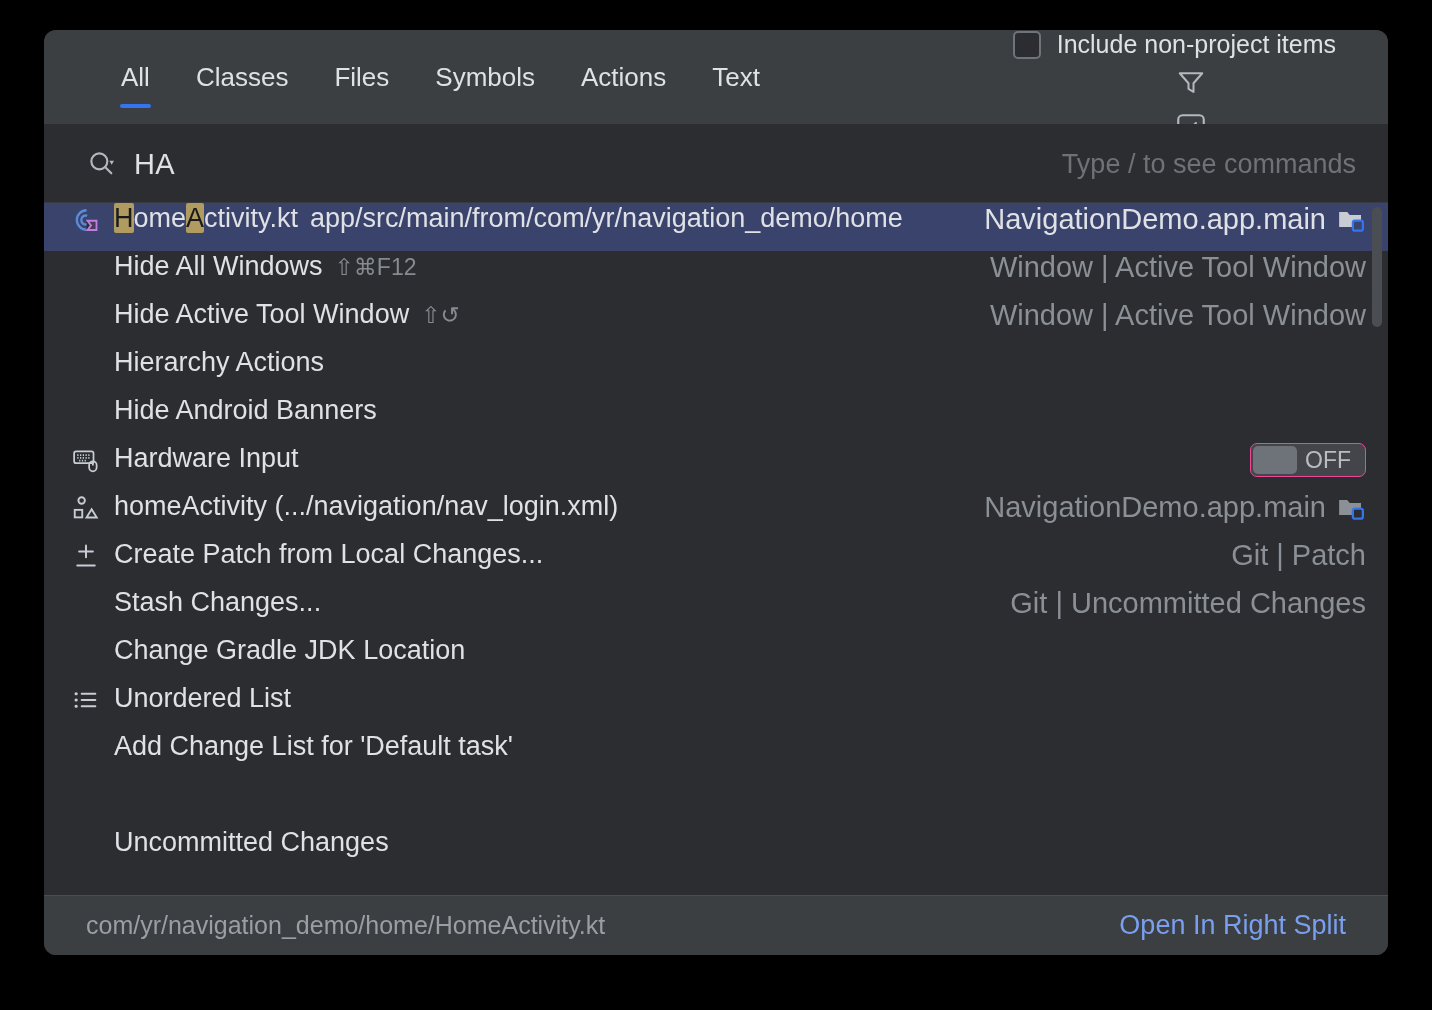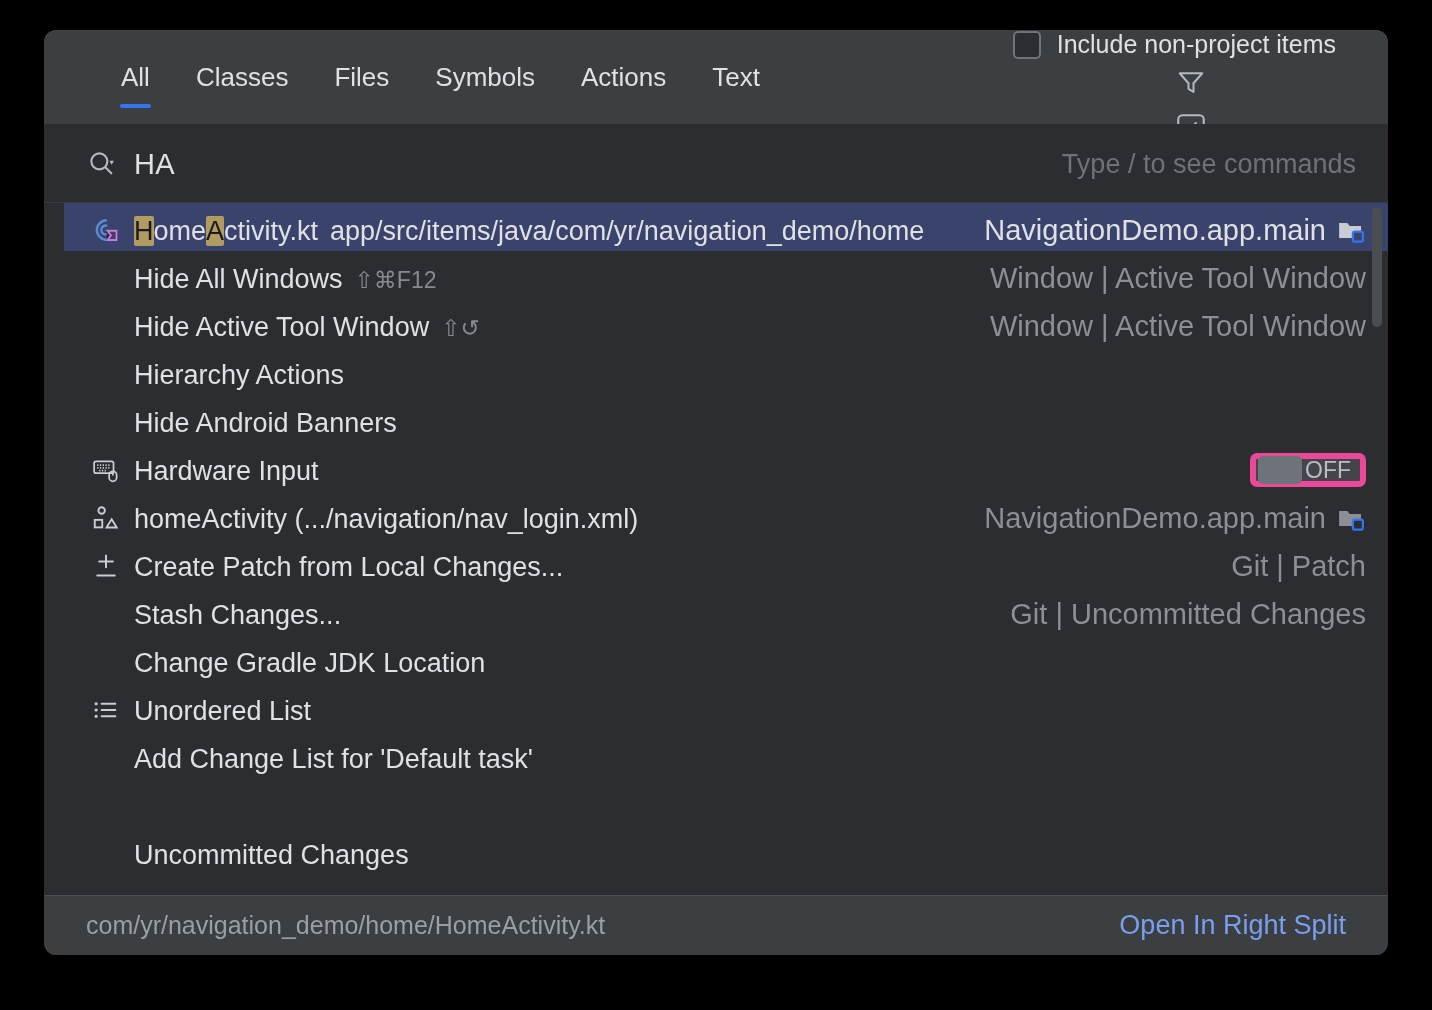--- a/index.html
+++ b/index.html
@@ -158,25 +158,24 @@
   
   .results {
     flex: 1 1 auto;
     position: relative;
     background: #2b2d30;
     overflow: hidden;
   }
   .row {
     height: 48px;
     display: flex;
-    align-items: flex-end;
+    align-items: flex-start;
     padding: 0 22px 4px 22px;
     box-sizing: border-box;
     position: relative;
-    margin-left: 20px;
   }
   .row.selected {
     background: #3a436b;
   }
   .row-icon {
     width: 40px;
     min-width: 40px;
     height: 34px;
     display: flex;
     align-items: center;
@@ -227,21 +226,21 @@
   .row.selected .row-right-text {
     color: #dfe1e5;
   }
 
   
   .toggle-pill {
     width: 116px;
     height: 34px;
     border-radius: 7px;
     background: #43454a;
-    border: 6px solid #ec4899;
+    border: 1px solid #ec4899;
     display: flex;
     align-items: center;
     box-sizing: border-box;
     padding: 2px;
     position: relative;
   }
   .toggle-knob {
     width: 44px;
     height: 28px;
     border-radius: 5px;
@@ -368,21 +367,21 @@
         <div class="row-icon">
           <svg width="30" height="30" viewBox="0 0 24 24" fill="none">
             <path d="M12.5 4.2 A7.6 7.6 0 1 0 12.5 19.8" stroke="#5b8ad6" stroke-width="1.9" fill="none"></path>
             <path d="M13 8.6 A3.6 3.6 0 1 0 13 15.4" stroke="#5b8ad6" stroke-width="1.9" fill="none"></path>
             <path d="M12.5 12 H21 V20.6 H12.5 Z" fill="#2b2d30" stroke="none"></path>
             <path d="M13.2 12.6 H20.4 V20 H13.2 L16 16.3 Z" fill="#4b3a5e" stroke="#c07ee0" stroke-width="1.5"></path>
           </svg>
         </div>
         <div class="row-main">
           <span class="row-title"><span class="hl">H</span><span>ome</span><span class="hl">A</span><span>ctivity.kt</span></span>
-          <span class="row-sub">app/src/items/java/com/yr/navigation_demo/home</span>
+          <span class="row-sub">app/src/main/from/com/yr/navigation_demo/home</span>
         </div>
         <div class="row-right">
           <span class="row-right-text">NavigationDemo.app.main</span>
           <span>
             <svg width="30" height="30" viewBox="0 0 24 24" fill="none">
               <path d="M2.5 5.5 H9 L11 8 H20 V17.5 H2.5 Z" fill="#c8ccd3" stroke="none"></path>
               <rect x="13.5" y="12.5" width="8" height="8" rx="1.6" fill="#3a436b" stroke="#3574f0" stroke-width="1.8"></rect>
             </svg>
           </span>
         </div>

